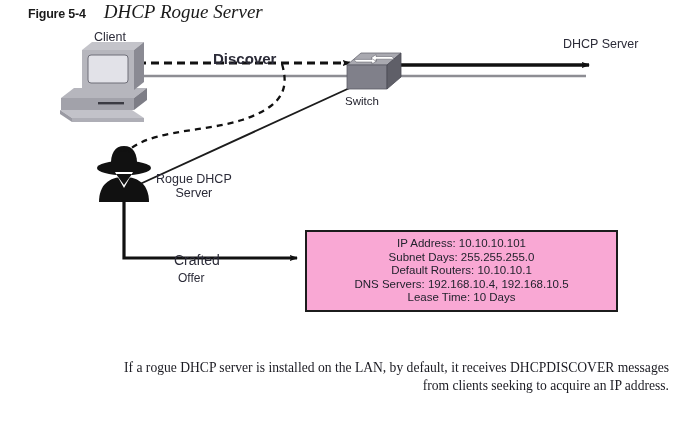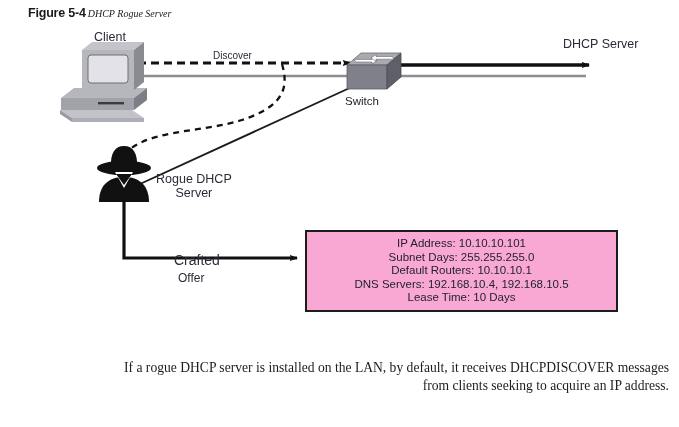--- a/index.html
+++ b/index.html
@@ -28,23 +28,23 @@
   #figure-caption .fig-number {
     font-family: "Liberation Sans", sans-serif;
     font-weight: bold;
     font-size: 12.5px;
     color: #1a1a1a;
     letter-spacing: -0.2px;
   }
   #figure-caption .fig-title {
     font-family: "Liberation Serif", serif;
     font-style: italic;
-    font-size: 10px;
+    font-size: 19px;
     color: #1a1a1a;
-    margin-left: 2px;
+    margin-left: 18px;
   }
 
   
   #diagram {
     position: absolute;
     left: 16px;
     top: 22px;
     width: 679px;
     height: 290px;
   }
@@ -67,22 +67,22 @@
     font-size: 12.5px;
   }
   #label-dhcp-server {
     left: 547px;
     top: 15px;
     font-size: 12.5px;
   }
   #label-discover {
     left: 197px;
     top: 28px;
-    font-size: 10px;
-    font-weight: normal;
+    font-size: 15px;
+    font-weight: bold;
   }
   #label-rogue {
     left: 140px;
     top: 150px;
     font-size: 12.5px;
     text-align: center;
     line-height: 14px;
   }
   #label-crafted {
     left: 158px;

